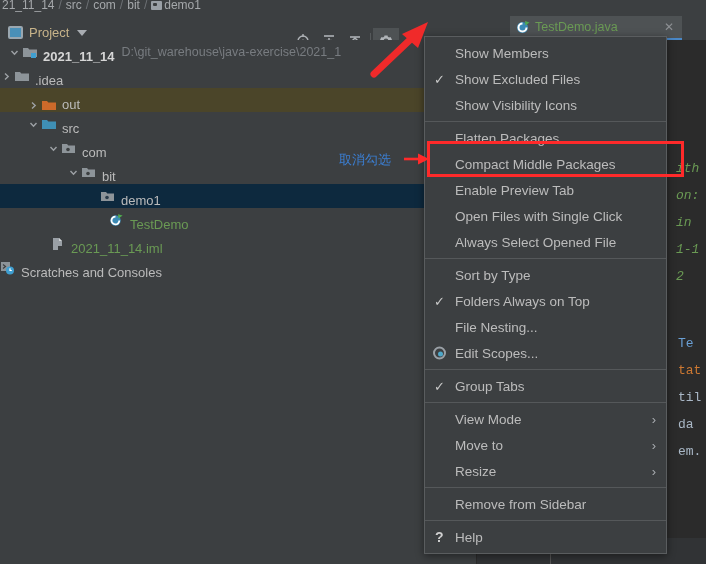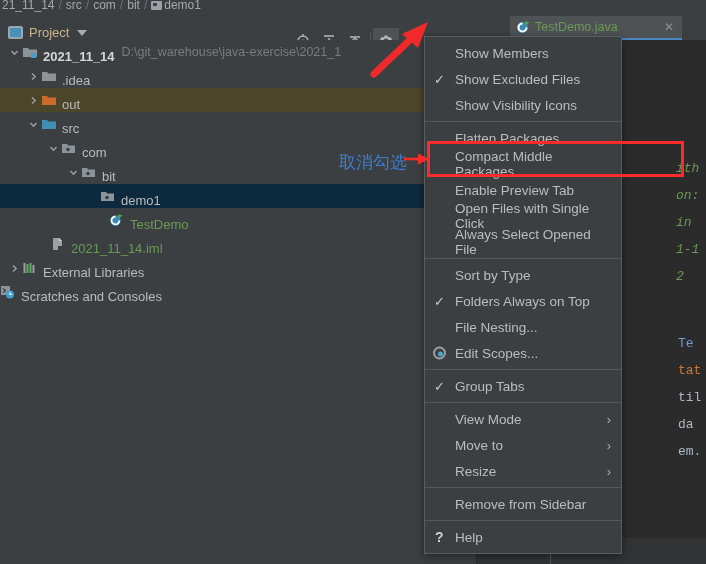--- a/index.html
+++ b/index.html
@@ -125,34 +125,34 @@
   
   .tree {
     position: absolute; left: 0; top: 40px; width: 425px; height: 524px;
     background: #3c3f41; overflow: hidden;
   }
   .row {
     position: relative; height: 24px; display: flex; align-items: center;
     white-space: nowrap; font-size: 13px;
   }
   .row.sel   { background: #0d293e; }
-  .row.hl    { background: #4b4529; }
+  .row.hl    { background: #4b4529; align-items: flex-end; }
   .arrow {
     width: 13px; height: 13px; position: relative; flex: none; margin-right: 1px;
   }
   .arrow svg { display: block; }
   .ficon { width: 16px; height: 14px; margin-right: 5px; flex: none; position: relative; }
   .lbl { color: #bbbbbb; margin-top: 8px; }
   .lbl.bold { font-weight: bold; color: #d6d6d6; }
   .lbl.green { color: #6a9a54; }
   .path { color: #787c80; font-size: 12.5px; margin-left: 7px; }
 
   
   .menu {
-    position: absolute; left: 424px; top: 36px; width: 198px;
+    position: absolute; left: 424px; top: 36px; width: 243px;
     background: #3c3f41;
     border: 1px solid #5a5d5f;
     box-shadow: 0 2px 8px rgba(0,0,0,.45);
     padding: 3px 0;
     z-index: 30;
   }
   .mi {
     position: relative; height: 26px; display: flex; align-items: center;
     padding-left: 30px; padding-right: 10px; font-size: 13.5px; color: #bcbcbc;
   }
@@ -179,21 +179,21 @@
   }
   .msep { height: 1px; background: #55585a; margin: 3px 0; }
 
   
   .hl-box {
     position: absolute; left: 427px; top: 141px; width: 257px; height: 36px;
     border: 3px solid #ff2a2a; z-index: 40; pointer-events: none;
   }
   .anno-cn {
     position: absolute; left: 339px; top: 151px;
-    color: #3b7fd4; font-size: 17px; font-family: "DejaVu Sans", sans-serif;
+    color: #3b7fd4; font-size: 13px; font-family: "DejaVu Sans", sans-serif;
     z-index: 41; white-space: nowrap;
   }
   .anno-arrow-small { position: absolute; left: 404px; top: 152px; z-index: 41; }
   .anno-arrow-big { position: absolute; left: 370px; top: 18px; z-index: 41; }
 </style>
 </head>
 <body>
 
 <div id="root">
 
@@ -293,21 +293,21 @@
       <span class="ficon">
         <svg width="16" height="14" viewBox="0 0 16 14">
           <path d="M1 3 h5 l1.3 1.6 H15 V12 H1 Z" fill="#8d9499"></path>
           <rect x="9" y="8" width="5" height="5" fill="#3f9fd1"></rect>
         </svg>
       </span>
       <span class="lbl bold">2021_11_14</span>
       <span class="path">D:\git_warehouse\java-exercise\2021_1</span>
     </div>
 
-    <div class="row" style="padding-left:27px">
+    <div class="row" style="">
       <span class="arrow">
         <svg width="13" height="13" viewBox="0 0 13 13">
             <path d="M5 3.5 L8.2 6.5 L5 9.5" stroke="#9da1a5" stroke-width="1.4" fill="none"></path>
           </svg>
       </span>
       <span class="ficon">
         <svg width="16" height="14" viewBox="0 0 16 14">
             <path d="M1 3 h5 l1.3 1.6 H15 V12 H1 Z" fill="#8d9499"></path>
           </svg>
       </span>
@@ -397,36 +397,20 @@
       <span class="ficon">
         <svg width="16" height="14" viewBox="0 0 16 14">
           <path d="M3 1 h6 l3 3 v9 H3 Z" fill="#9aa0a6"></path>
           <path d="M9 1 v3 h3 Z" fill="#cfd3d6"></path>
           <rect x="8" y="9" width="4" height="4" fill="#3c3f41"></rect>
         </svg>
       </span>
       <span class="lbl green">2021_11_14.iml</span>
     </div>
 
-    <div class="row" style="padding-left:8px">
-      <span class="arrow">
-        <svg width="13" height="13" viewBox="0 0 13 13">
-            <path d="M5 3.5 L8.2 6.5 L5 9.5" stroke="#9da1a5" stroke-width="1.4" fill="none"></path>
-          </svg>
-      </span>
-      <span class="ficon">
-        <svg width="16" height="14" viewBox="0 0 16 14">
-          <rect x="1.5" y="2" width="2" height="10" fill="#9aa0a6"></rect>
-          <rect x="4.5" y="3" width="2" height="9" fill="#5eae5e"></rect>
-          <rect x="7.5" y="2" width="2" height="10" fill="#5eae5e"></rect>
-          <rect x="10.5" y="4" width="2" height="8" fill="#9aa0a6"></rect>
-        </svg>
-      </span>
-      <span class="lbl">External Libraries</span>
-    </div>
 
     <div class="row" style="">
       <span class="ficon">
         <svg width="16" height="14" viewBox="0 0 16 14">
           <rect x="1" y="1" width="9" height="9" fill="#8d9499"></rect>
           <path d="M3 3.5 L5.5 5.5 L3 7.5" stroke="#3c3f41" stroke-width="1.2" fill="none"></path>
           <circle cx="10" cy="9.5" r="4" fill="#3f9fd1"></circle>
           <path d="M10 7.2 v2.3 h1.8" stroke="#ffffff" stroke-width="1.2" fill="none"></path>
         </svg>
       </span>

